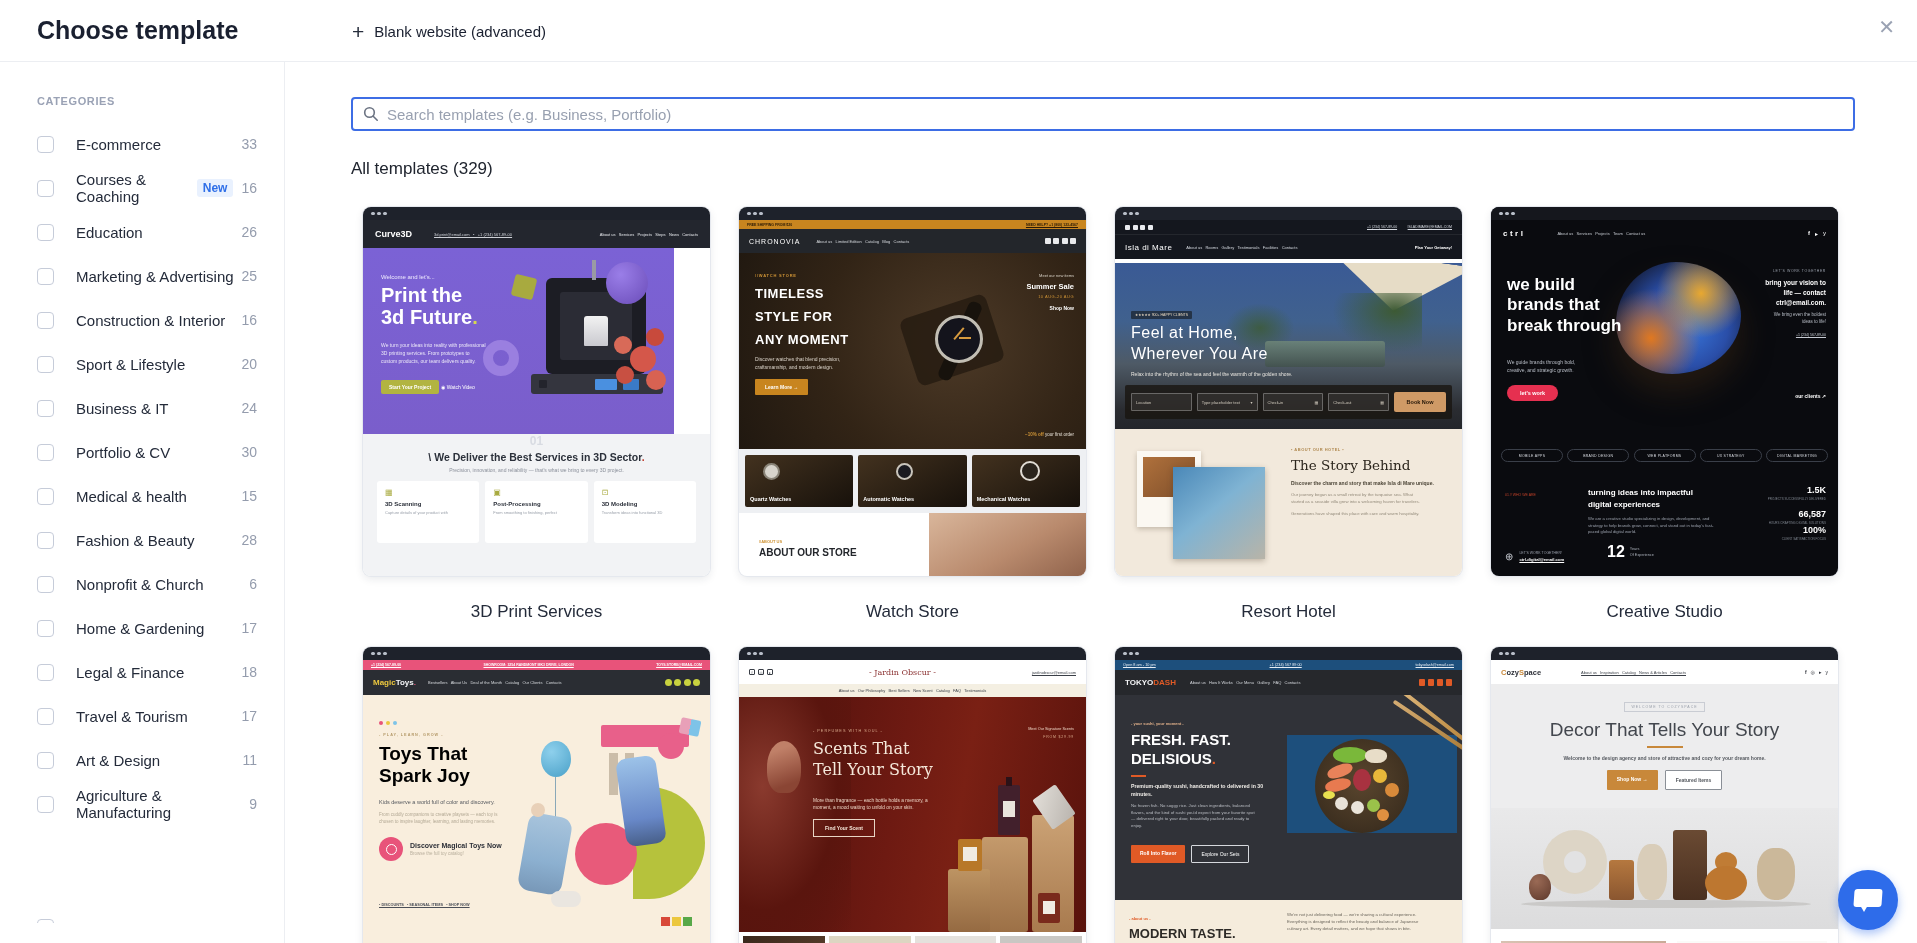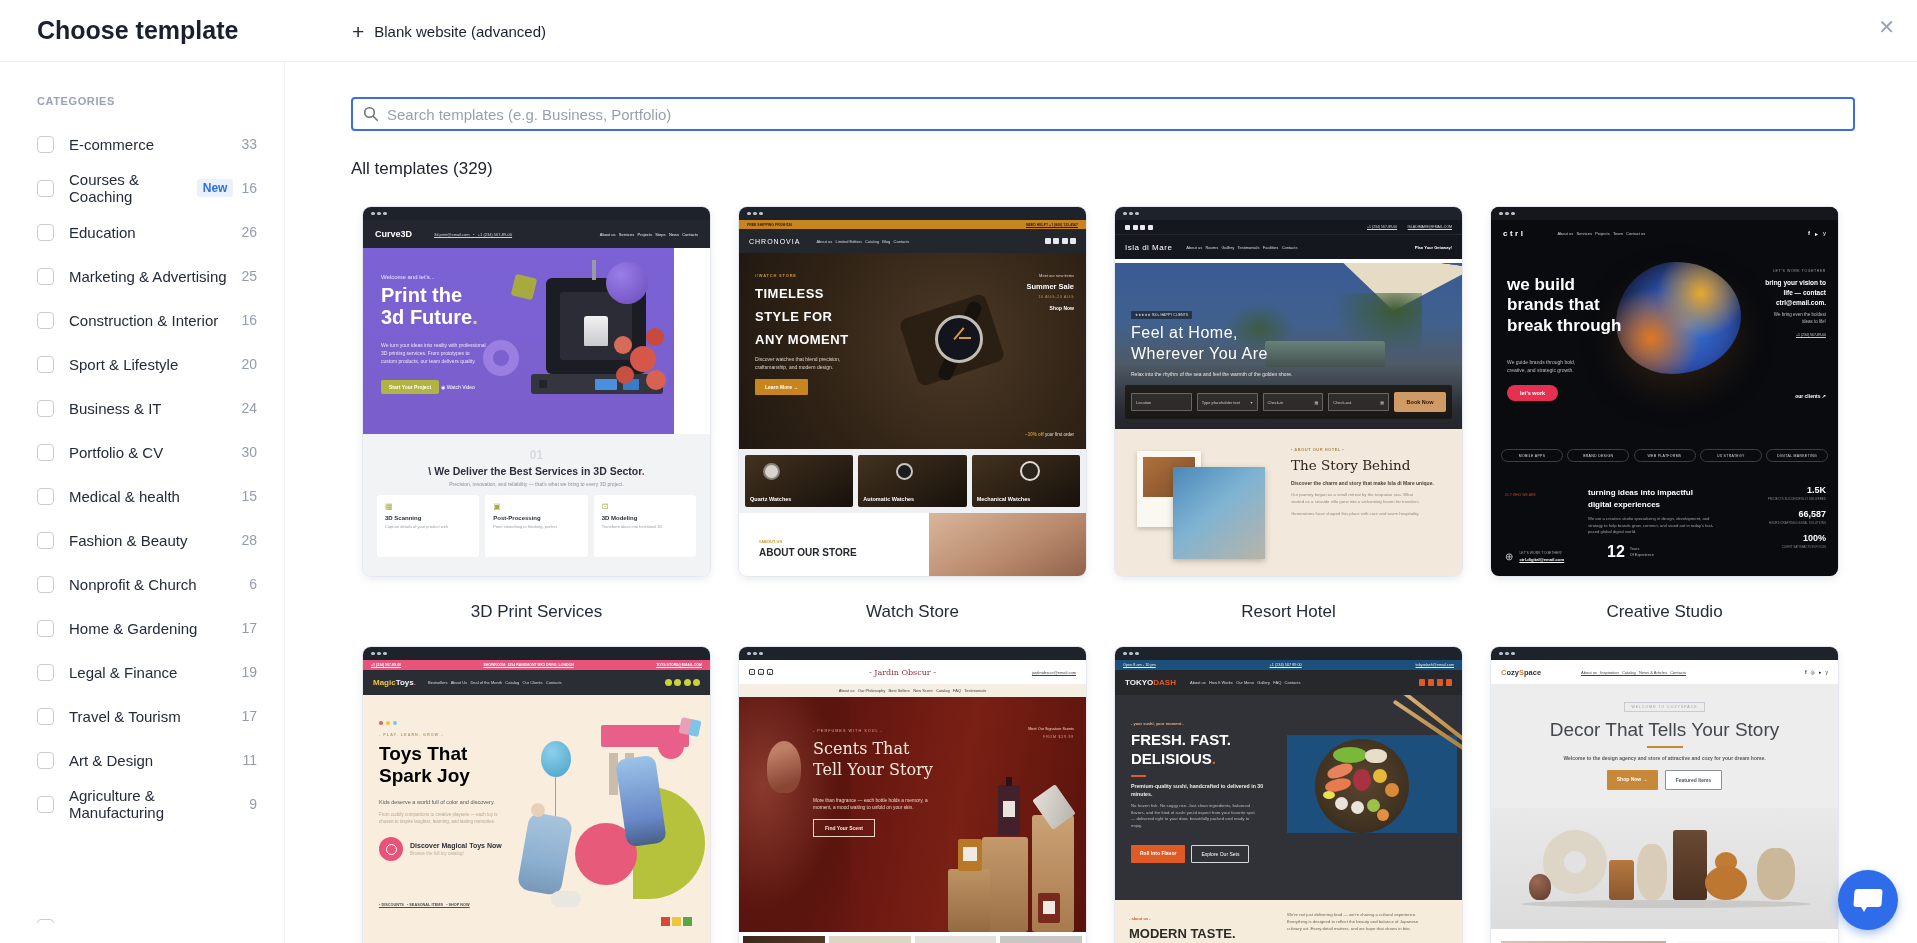--- a/index.html
+++ b/index.html
@@ -13,21 +13,21 @@
 .hd .title{margin-left:37px;font-size:25px;font-weight:bold;color:#1a2030}
 .blank{position:absolute;left:352px;top:0;height:62px;display:flex;align-items:center;gap:10px;cursor:pointer}
 .blank .plus{font-size:21px;font-weight:300;color:#262d3c;line-height:1}
 .blank .lbl{font-size:15px;color:#1a2030}
 .close{position:absolute;right:22px;top:17px;font-size:20px;color:#9aa2b3;cursor:pointer;line-height:1}
 
 .sb{position:absolute;left:0;top:62px;width:285px;height:881px;border-right:1px solid #eceef2;background:#fff;overflow:hidden}
 .sb-h{margin:33px 0 15px 37px;font-size:11px;font-weight:bold;letter-spacing:.6px;color:#9aa2b5}
 .cat{display:flex;align-items:center;height:44px;padding:0 27px 0 37px;cursor:pointer}
 .cb{width:17px;height:17px;border:1px solid #c6ccd9;border-radius:4px;background:#fff;flex:0 0 auto}
-.cl{margin-left:15px;font-size:15px;color:#242b3a}
+.cl{margin-left:22px;font-size:15px;color:#242b3a}
 .cc{margin-left:auto;font-size:14px;color:#949cad}
 .badge{margin-left:auto;font-size:12px;font-weight:bold;color:#2f6fe8;background:#e9f1fe;border-radius:3px;padding:2px 6px}
 .badge + .cc{margin-left:8px}
 
 .search{position:absolute;left:351px;top:97px;width:1504px;height:34px;border:2px solid #3d6de5;border-radius:4px;background:#fff;display:flex;align-items:center}
 .search svg{margin:0 8px 0 10px;flex:0 0 auto}
 .search input{border:0;outline:0;flex:1;font-size:15px;font-family:"Liberation Sans",sans-serif;color:#20252f}
 .search input::placeholder{color:#98a0b0}
 .all{position:absolute;left:351px;top:159px;font-size:17px;font-weight:500;color:#20252f}
 .grid{position:absolute;left:363px;top:207px;width:1476px}
@@ -158,21 +158,21 @@
       <span class="cc">6</span>
     </div>
   <div class="cat">
       <span class="cb"></span>
       <span class="cl">Home &amp; Gardening</span>
       <span class="cc">17</span>
     </div>
   <div class="cat">
       <span class="cb"></span>
       <span class="cl">Legal &amp; Finance</span>
-      <span class="cc">19</span>
+      <span class="cc">18</span>
     </div>
   <div class="cat">
       <span class="cb"></span>
       <span class="cl">Travel &amp; Tourism</span>
       <span class="cc">17</span>
     </div>
   <div class="cat">
       <span class="cb"></span>
       <span class="cl">Art &amp; Design</span>
       <span class="cc">11</span>
@@ -235,21 +235,21 @@
       <div class="a" style="right:26px;top:14px;width:42px;height:42px;background:radial-gradient(circle at 35% 30%,#9a7ee8,#6a4cb8);border-radius:50%"></div>
       <div class="a" style="right:4px;top:80px;width:58px;height:66px">
         <div class="a" style="left:18px;top:18px;width:26px;height:26px;background:#d4574a;border-radius:50%"></div>
         <div class="a" style="left:2px;top:8px;width:18px;height:18px;background:#d86a58;border-radius:50%"></div>
         <div class="a" style="left:34px;top:0;width:18px;height:18px;background:#c84a3c;border-radius:50%"></div>
         <div class="a" style="left:4px;top:38px;width:18px;height:18px;background:#c85042;border-radius:50%"></div>
         <div class="a" style="left:34px;top:42px;width:20px;height:20px;background:#d86252;border-radius:50%"></div>
       </div>
     </div>
     <div class="c1lite">
-      <div style="padding-top:14px;font-size:12px;font-weight:bold;color:#d8dbe2">01</div>
+      <div style="padding-top:0;font-size:12px;font-weight:bold;color:#d8dbe2">01</div>
       <div style="margin-top:3px;font-size:10.5px;font-weight:800;color:#2b303a"><span>\ We Deliver the Best Services in 3D Sector</span><span style="color:#c0392b">.</span></div>
       <div style="margin-top:4px;font-size:5px;color:#8a8f9a">Precision, innovation, and reliability — that's what we bring to every 3D project.</div>
       <div style="display:flex;gap:6px;margin:8px 14px 0">
         <div class="svc">
               <div style="font-size:8px;color:#a8aa3f">▦</div>
               <div style="font-size:6px;font-weight:bold;color:#2b303a;margin-top:4px">3D Scanning</div>
               <div style="font-size:4px;color:#9aa0aa;margin-top:3px">Capture details of your product with</div>
             </div>
         <div class="svc">
               <div style="font-size:8px;color:#a8aa3f">▣</div>
@@ -439,21 +439,21 @@
 digital experiences</div>
       <div class="prl" style="font-size:4.2px;color:#9aa0ab;line-height:1.55;margin-top:6px">We are a creative studio specializing in design, development, and
 strategy to help brands grow, connect, and stand out in today's fast-
 paced global digital world.</div>
     </div>
     <div class="a" style="right:12px;top:278px;text-align:right">
       <div style="font-size:9px;font-weight:bold;color:#fff">1.5K</div>
       <div style="font-size:3px;color:#7e858f;margin-top:2px">PROJECTS SUCCESSFULLY DELIVERED</div>
       <div style="font-size:9px;font-weight:bold;color:#fff;margin-top:8px">66,587</div>
       <div style="font-size:3px;color:#7e858f;margin-top:2px">HOURS CRAFTING DIGITAL SOLUTIONS</div>
-      <div style="font-size:9px;font-weight:bold;color:#fff;margin-top:8px">100%</div>
+      <div style="font-size:9px;font-weight:bold;color:#fff;">100%</div>
       <div style="font-size:3px;color:#7e858f;margin-top:2px">CLIENT SATISFACTION FOCUS</div>
     </div>
     <div class="a" style="left:14px;top:344px;display:flex;align-items:center;gap:6px">
       <span style="font-size:10px;color:#c6cad1">⊕</span>
       <span>
         <div style="font-size:3.5px;color:#9aa0ab">LET'S WORK TOGETHER!</div>
         <div style="font-size:4.2px;font-weight:bold;color:#fff;text-decoration:underline;margin-top:2px">ctrl-digital@email.com</div>
       </span>
     </div>
     <div class="a" style="left:116px;top:336px;display:flex;align-items:flex-start;gap:5px">

